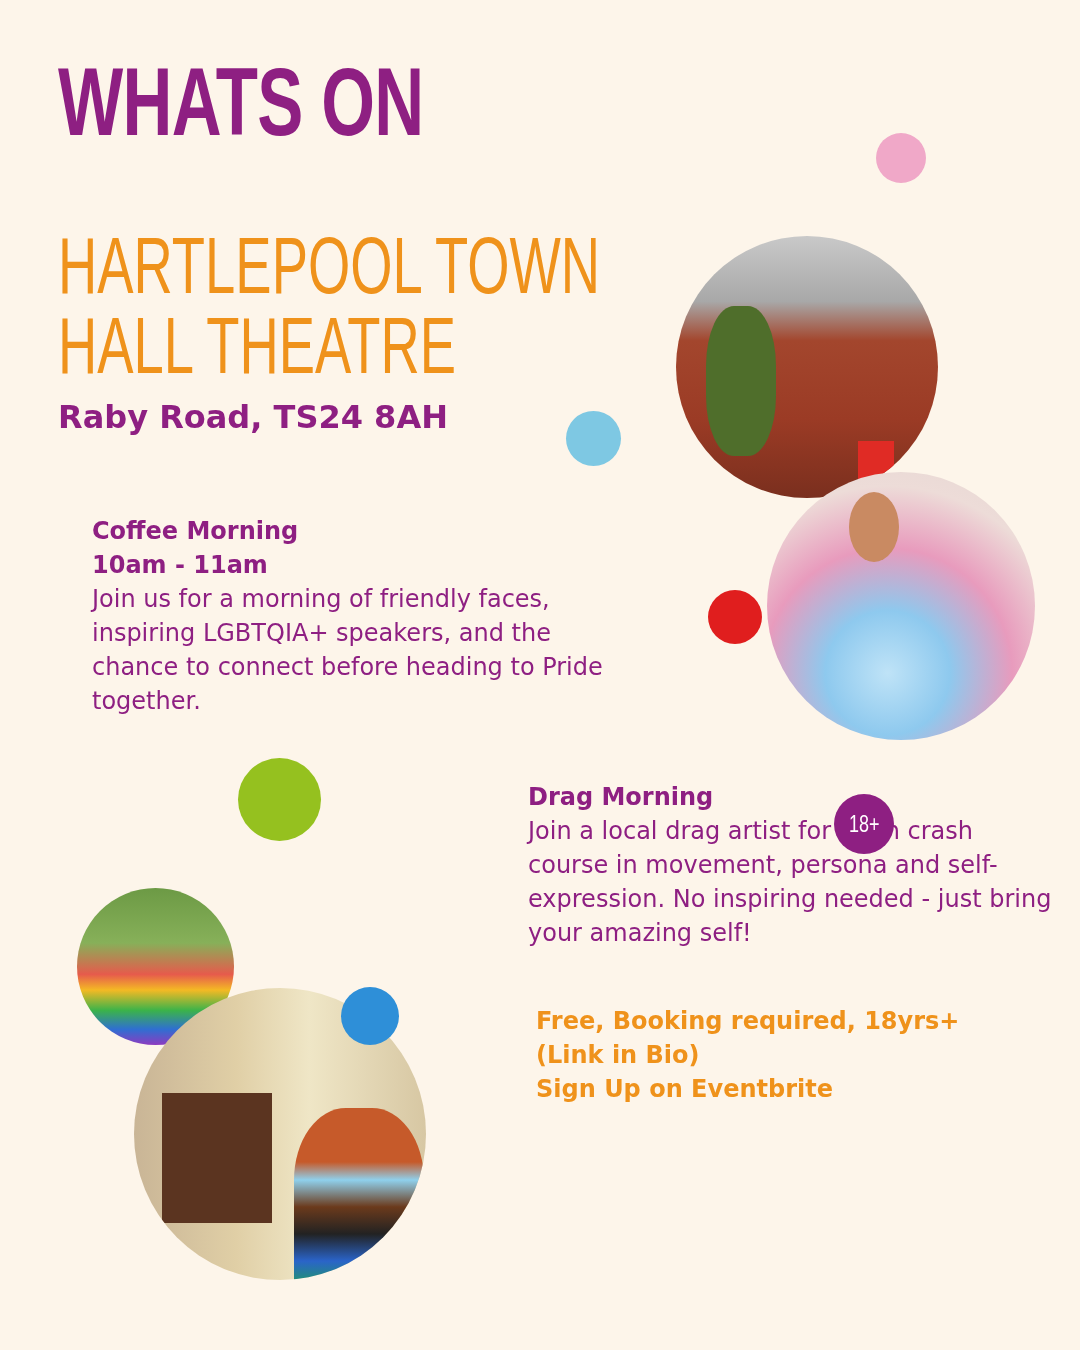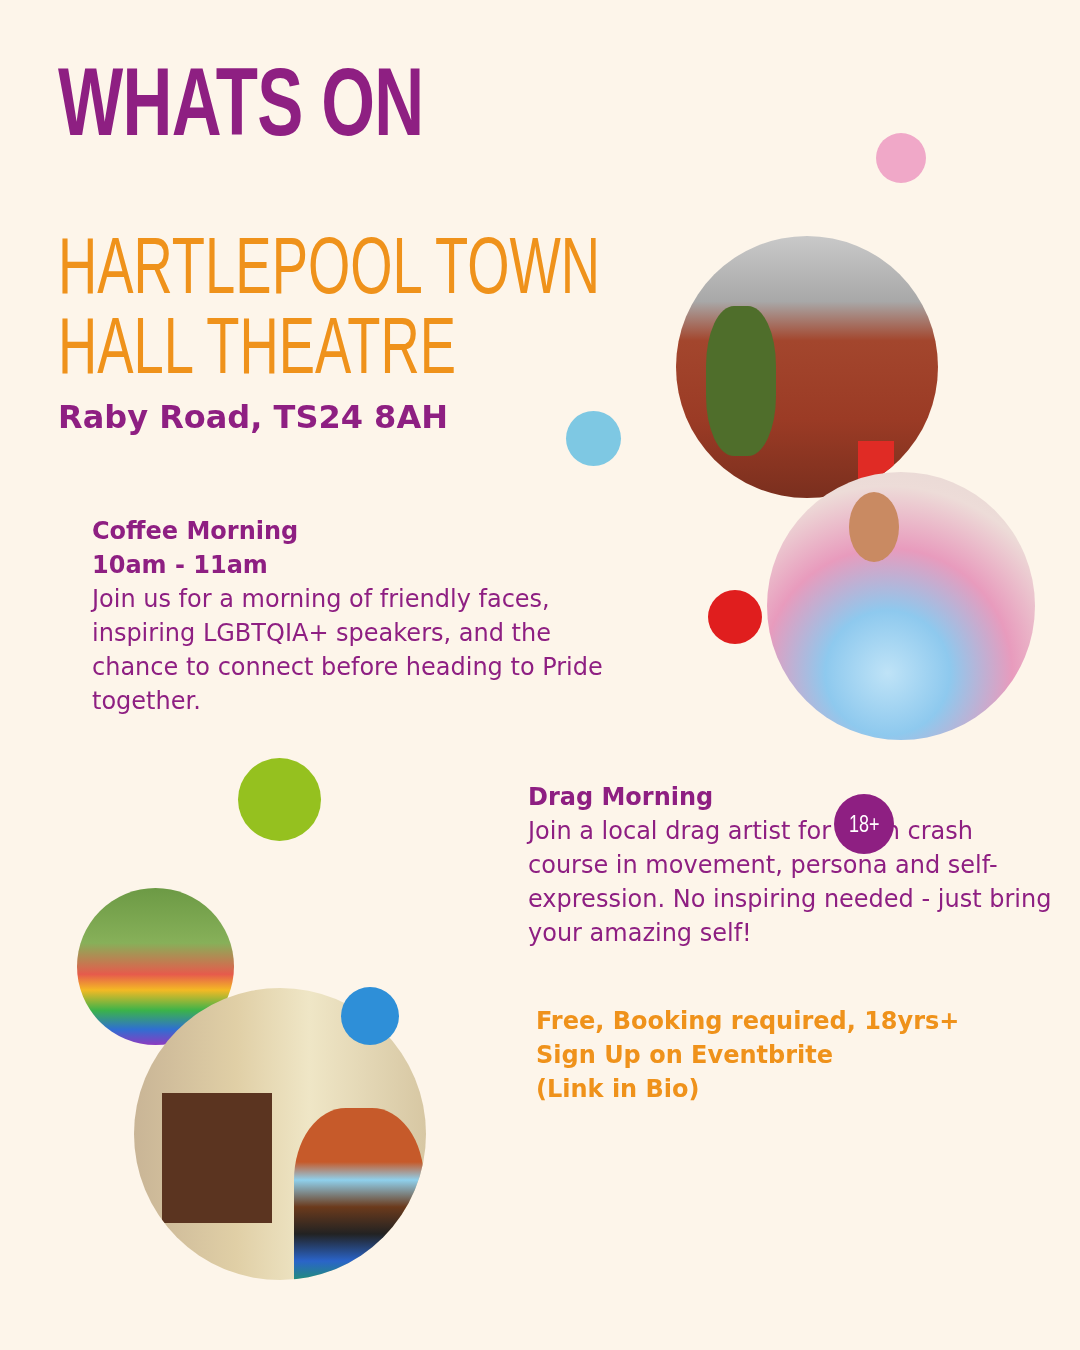--- a/index.html
+++ b/index.html
@@ -58,15 +58,15 @@
 <div class="abs event ev2">
   <div class="name">Drag Morning</div>
   <div>Join a local drag artist for a fun crash course in movement, persona and self-expression. No inspiring needed - just bring your amazing self!</div>
 </div>
 <div class="abs badge">
     <span>18+</span>
   </div>
 
 <div class="abs info">
   <div>Free, Booking required, 18yrs+</div>
+  <div>(Link in Bio)</div>
   <div>Sign Up on Eventbrite</div>
-  <div>(Link in Bio)</div>
 </div>
 
 </body></html>

